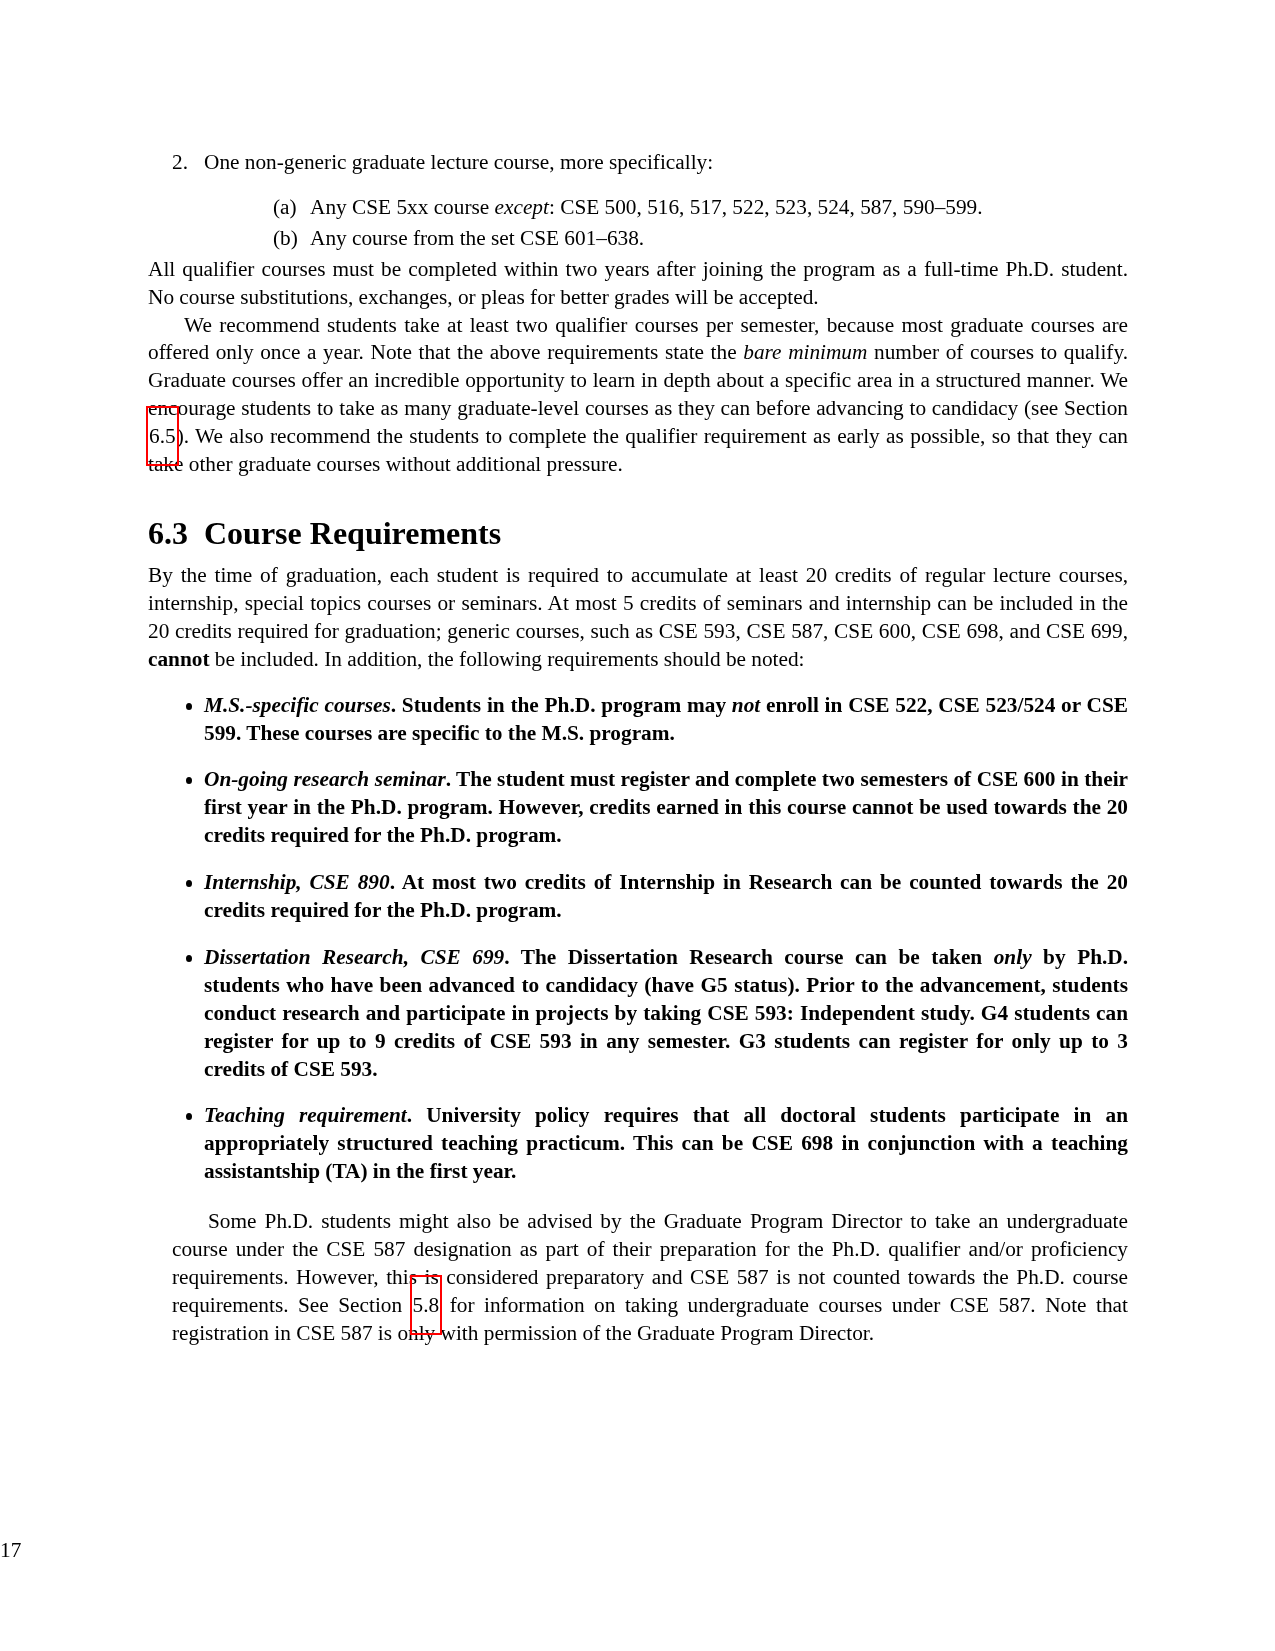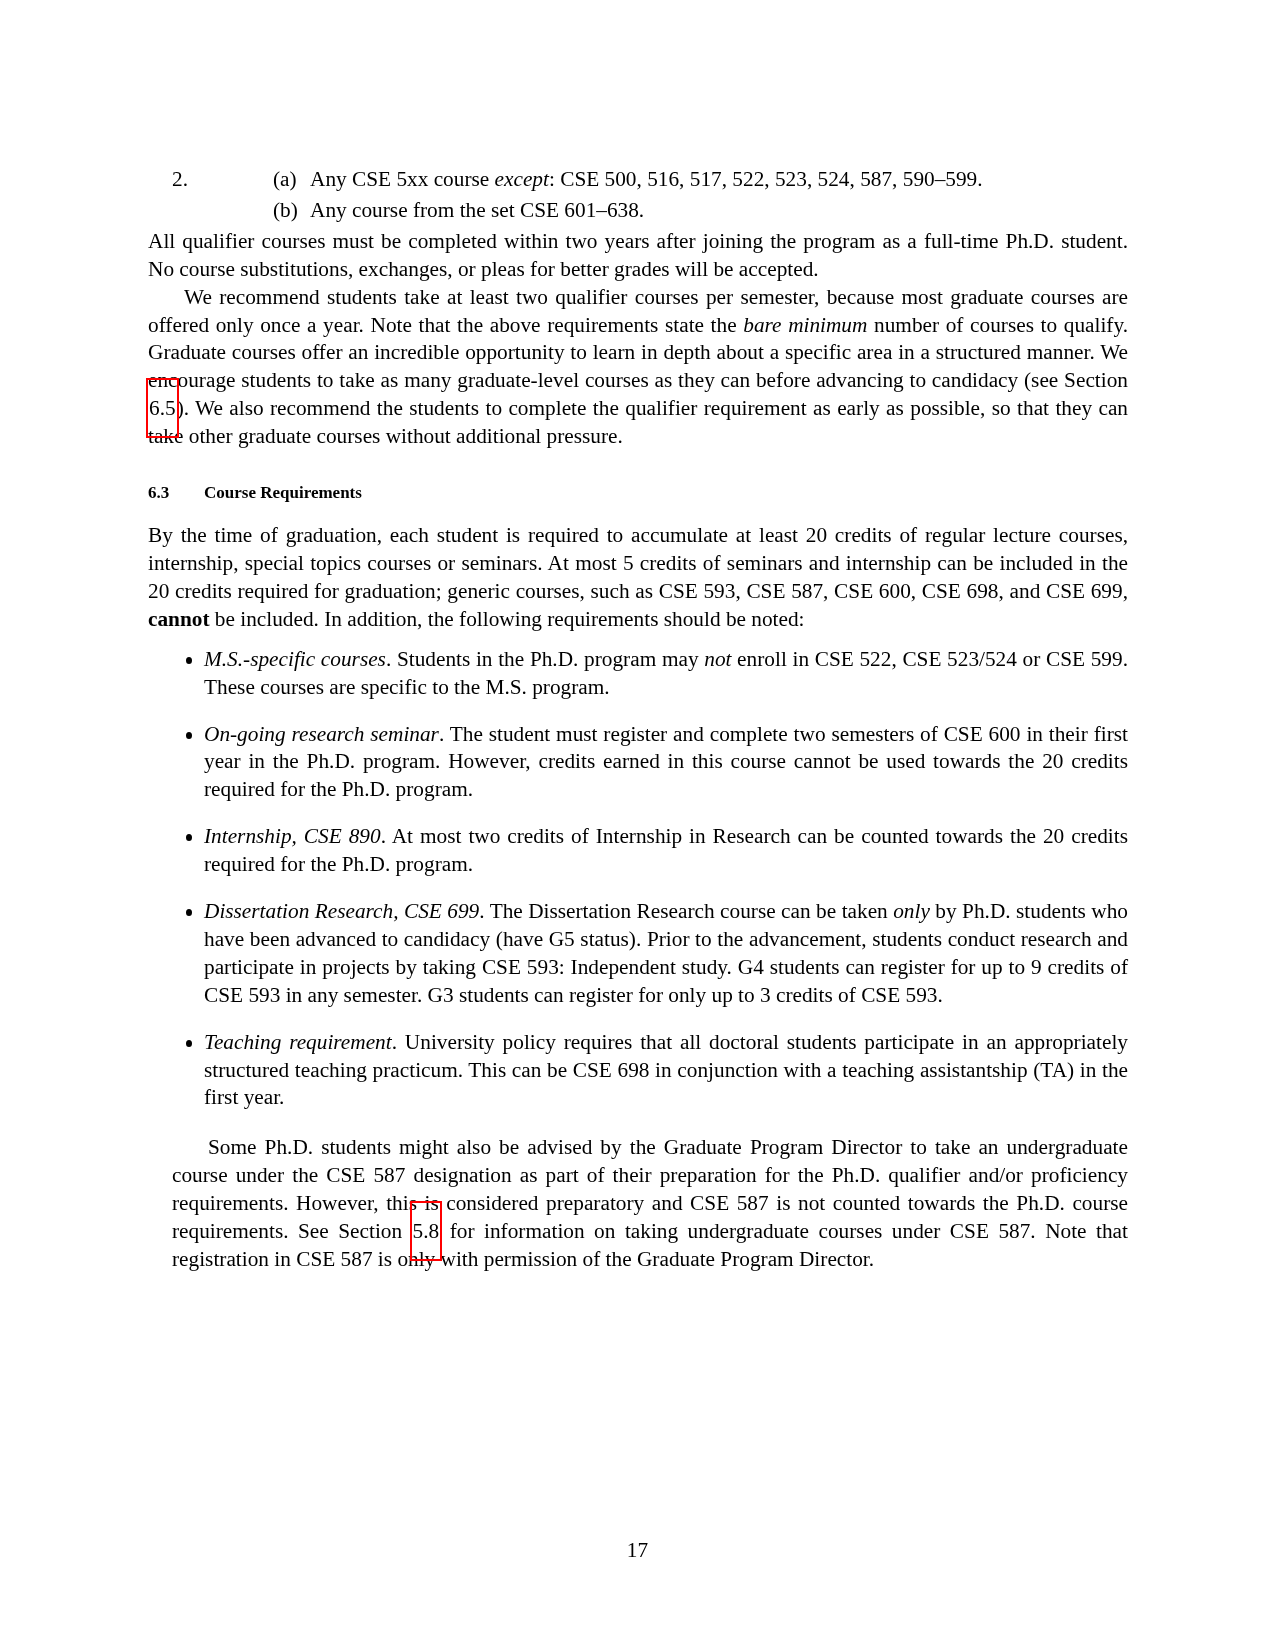--- a/index.html
+++ b/index.html
@@ -15,45 +15,46 @@
     p { margin: 0; text-align: justify; }
     .indent { text-indent: 36px; }
     .enum { margin: 0; padding: 0; list-style: none; }
     .enum-item { position: relative; padding-left: 56px; }
     .enum-num { position: absolute; left: 24px; }
     .sub { margin: 17px 0 0 0; padding: 0; list-style: none; }
     .sub li { position: relative; padding-left: 106px; margin-bottom: 3px; }
     .sub-num { position: absolute; left: 69px; }
     .after-list { }
     h3 {
-      margin: 27px 0 14px 0; font-size: 17px; font-weight: bold; line-height: 30px;
+      margin: 39px 0 14px 0; font-size: 32px; font-weight: bold; line-height: 30px;
     }
     h3 .num { display: inline-block; width: 56px; }
-    .bullets { margin: 12px 0 0 0; padding: 0; list-style: none; }
+    .bullets { margin: 18px 0 0 0; padding: 0; list-style: none; font-weight: bold; }
     .bullets li { position: relative; padding-left: 56px; text-align: justify; margin-bottom: 19px; }
     .bullet-dot {
       position: absolute; left: 38px; top: 11px; width: 6px; height: 7px;
       background: #000; border-radius: 50%;
     }
     .final { margin-top: 22px; margin-left: 24px; }
     .link { outline: 2px solid #ff0000; outline-offset: 0px; padding: 16px 1px; }
     em { font-style: italic; text-align: right; }
     .page-number {
-      position: absolute; left: 0; width: 1275px; top: 1538px; text-align: center;
+      position: absolute; left: 0; width: 1275px; top: 1538px; 
       font-size: 21.3px;
     }
   </style>
 </head>
 <body>
 
 <div class="page">
 
   <ol class="enum">
     <li class="enum-item">
       <span class="enum-num">2.</span>
+      <span>One non-generic graduate lecture course, more specifically:</span>
       <ul class="sub">
         <li>
           <span class="sub-num">(a)</span>
           <span>Any CSE 5xx course </span><em>except</em><span>: CSE 500, 516, 517, 522, 523, 524, 587, 590–599.</span>
         </li>
         <li>
           <span class="sub-num">(b)</span>
           <span>Any course from the set CSE 601–638.</span>
         </li>
       </ul>

